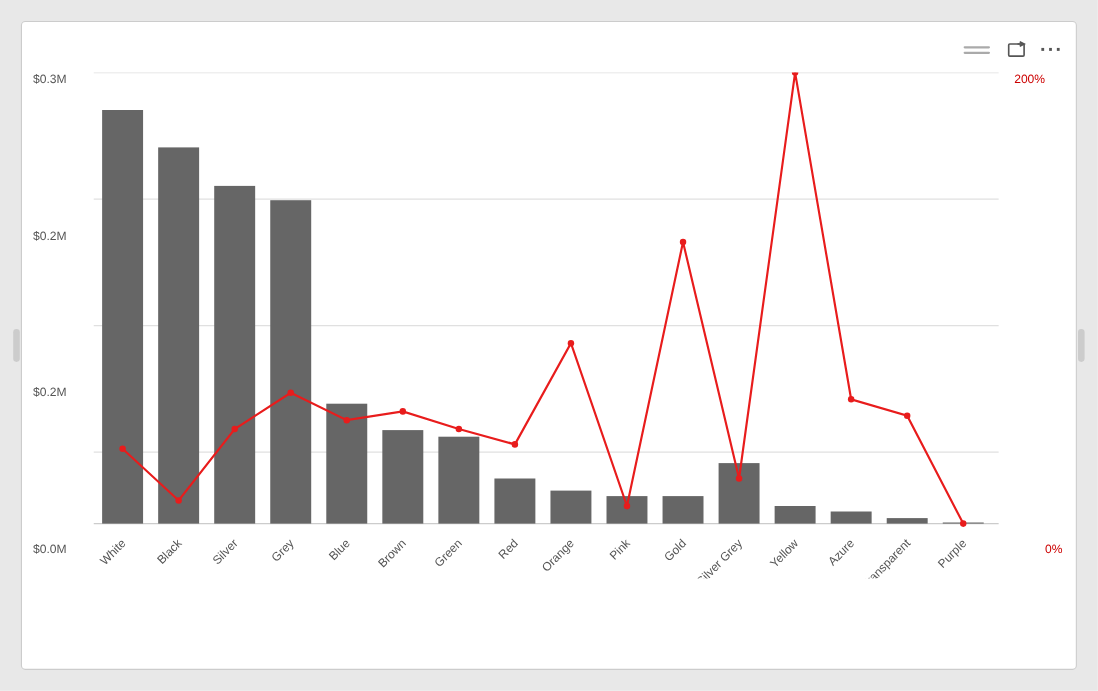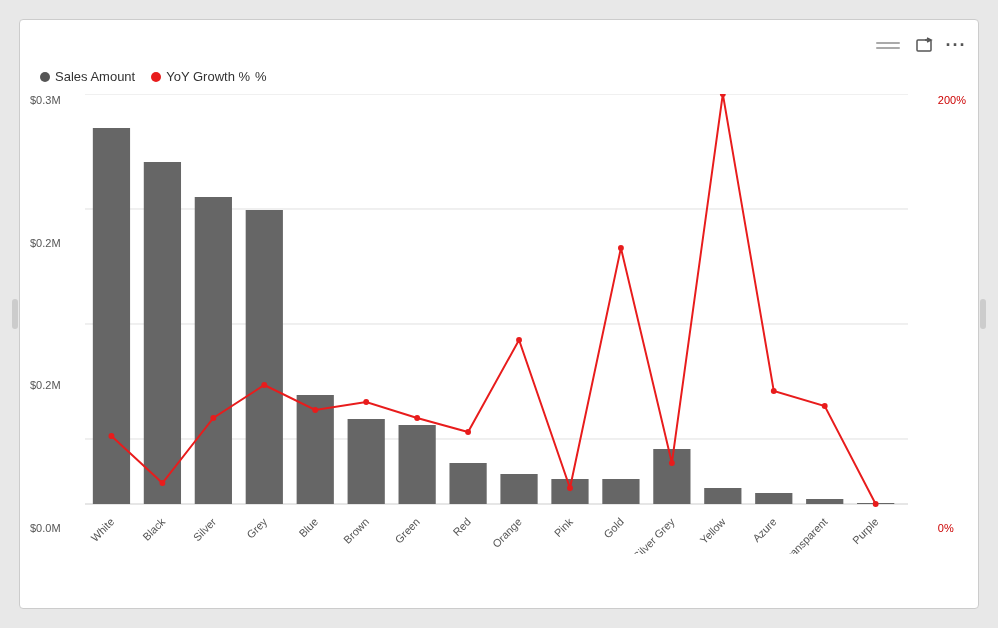--- a/index.html
+++ b/index.html
@@ -97,21 +97,21 @@
       font-size: 11px;
       color: #555;
       padding-bottom: 20px;
     }
     .y-axis-right {
       position: absolute;
       right: -58px;
       top: 0;
       height: 100%;
       display: flex;
-      flex-direction: column;
+      flex-direction: row;
       justify-content: space-between;
       align-items: flex-start;
       font-size: 11px;
       color: #d00;
       padding-bottom: 20px;
     }
     .resize-handle-left {
       position: absolute;
       left: -8px;
       top: 50%;
@@ -153,31 +153,20 @@
         <svg width="18" height="18" viewBox="0 0 18 18" fill="none" stroke="#555" stroke-width="1.5">
           <rect x="2" y="4" width="14" height="11" rx="1"></rect>
           <path d="M12 2l4 2-4 2"></path>
           <line x1="16" y1="4" x2="10" y2="4"></line>
         </svg>
       </div>
       <div class="icon-btn" style="font-size:18px; letter-spacing:1px; color:#555; font-weight:bold;">···</div>
     </div>
   </div>
 
-  <div class="legend">
-    <div class="legend-item">
-      <div class="legend-dot" style="background:#555;"></div>
-      <span>Sales Amount</span>
-    </div>
-    <div class="legend-item">
-      <div class="legend-dot" style="background:#e81c1c;"></div>
-      <span>YoY Growth %</span>
-      <span style="font-size:13px;color:#333;"> %</span>
-    </div>
-  </div>
 
   <div class="chart-area">
     
     <div class="y-axis-left">
       <span>$0.3M</span>
       <span>$0.2M</span>
       <span>$0.2M</span>
       <span>$0.0M</span>
     </div>
     

